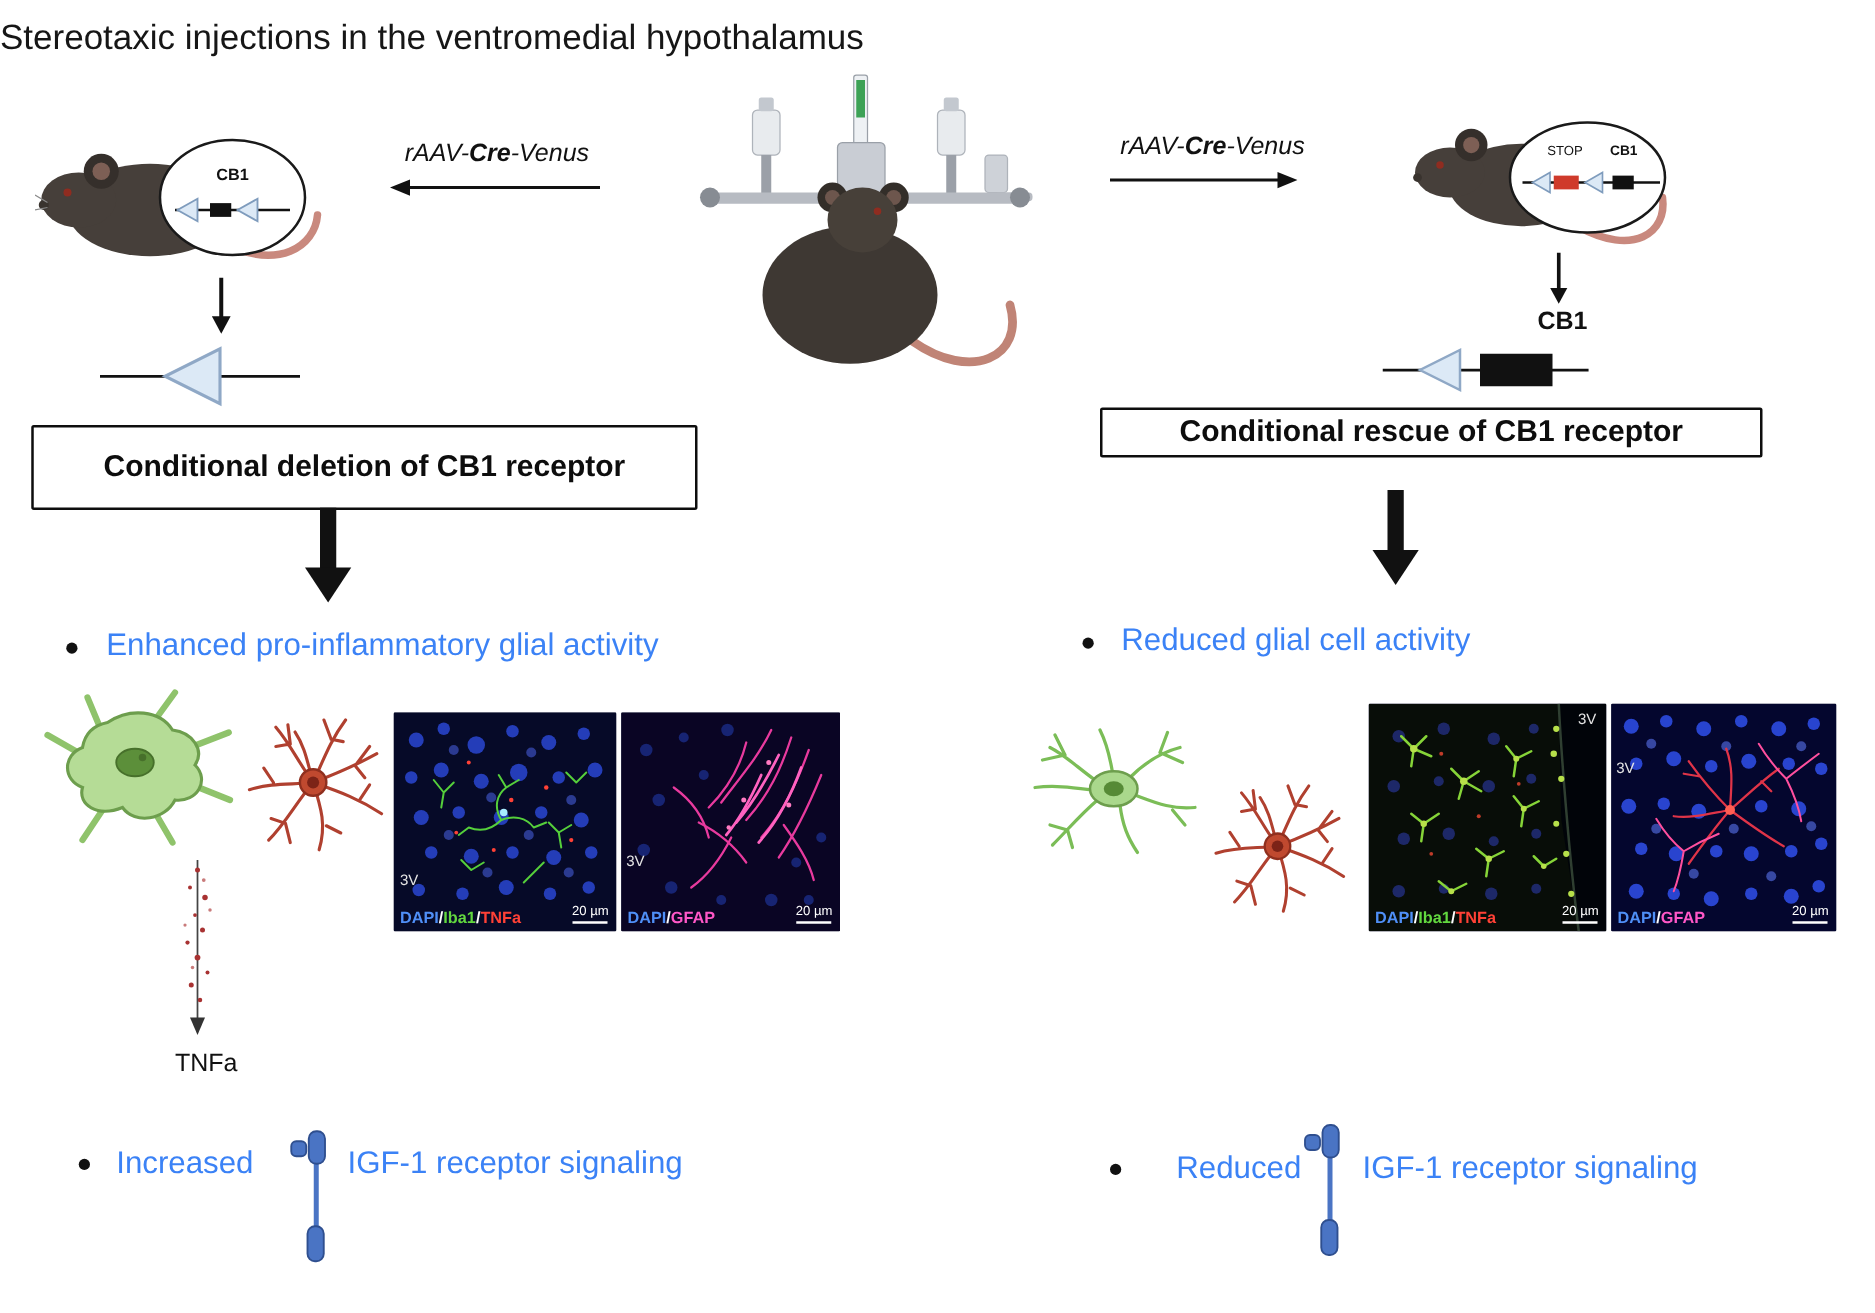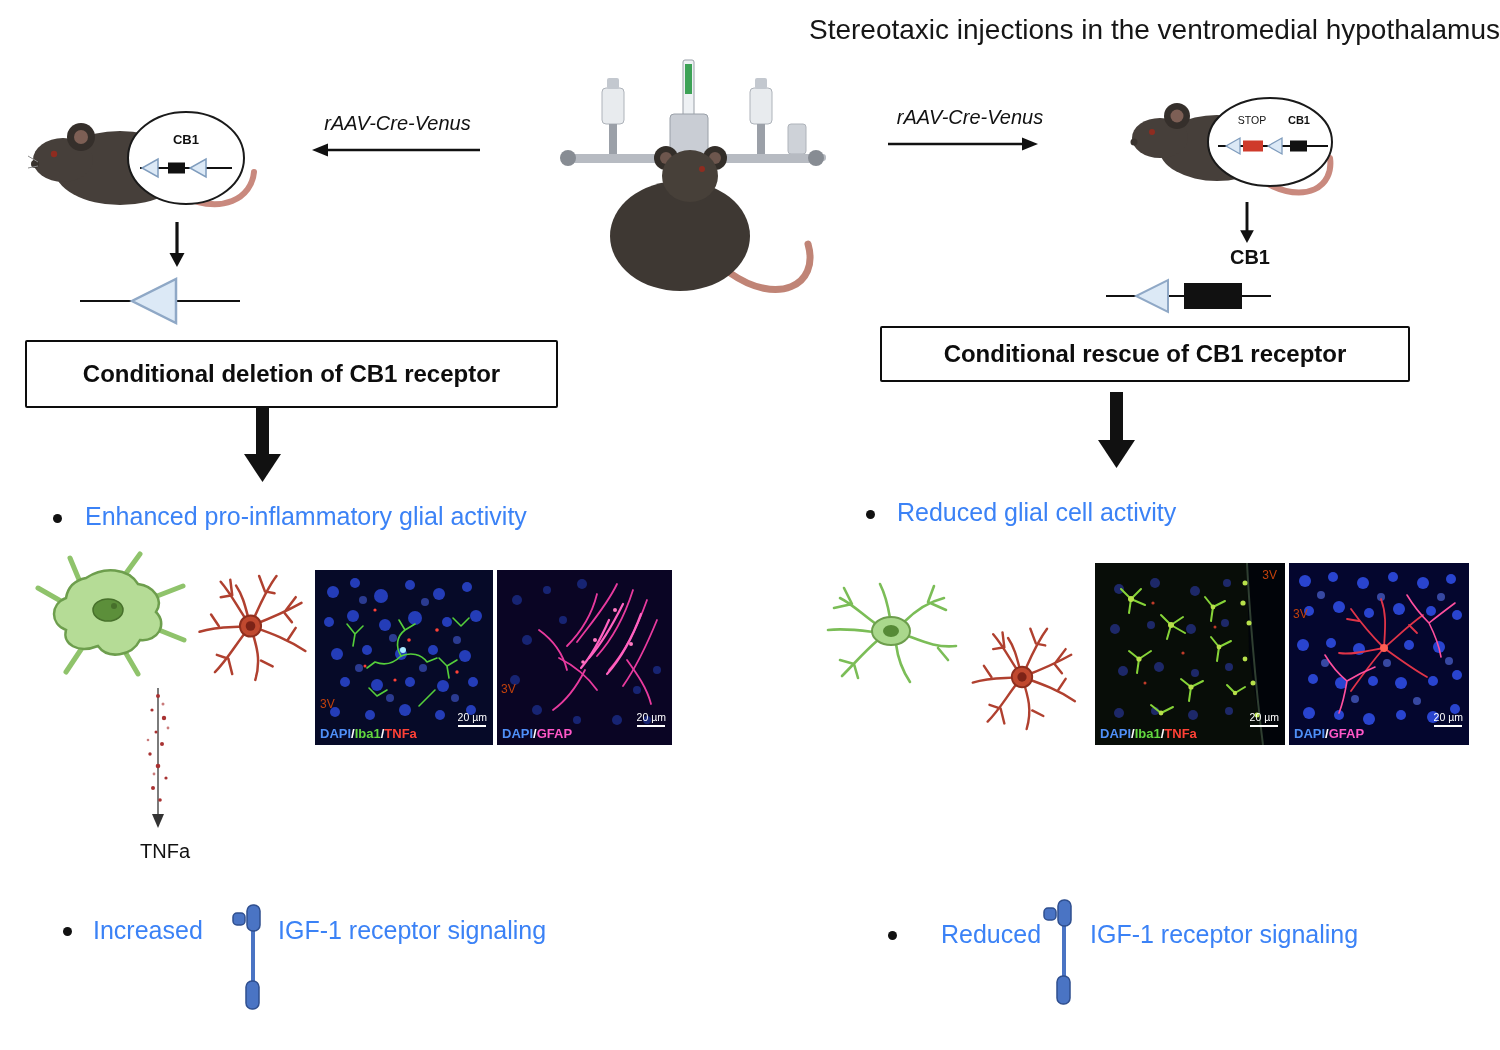--- a/index.html
+++ b/index.html
@@ -1,31 +1,31 @@
 <!DOCTYPE html>
 <html style="--dapi: #4f8ff7; --iba1: #62d83f; --tnfa_stain: #ff4136; --gfap: #ff57c7; --receptor: #4a74c4; --loxp_fill: #dce9f6; --stop_red: #cf3a2b;"><head>
 <meta charset="utf-8">
 <style>
 *{margin:0;padding:0;box-sizing:border-box}
 body{font-family:"Liberation Sans","DejaVu Sans",sans-serif;background:#e9e9e9}
 .canvas{position:relative;width:1500px;height:1050px;background:#ffffff;overflow:hidden}
 .abs{position:absolute}
-.title{position:absolute;top:14px;left:0;right:0;text-align:right;font-size:28px;color:#161616}
+.title{position:absolute;top:14px;left:0;right:0;text-align:left;font-size:28px;color:#161616}
 .vlabel{position:absolute;font-size:20px;color:#111;text-align:center;font-style:italic;white-space:nowrap}
-.vlabel .cre{font-weight:normal}
+.vlabel .cre{font-weight:bold}
 .boxlabel{position:absolute;border:2.5px solid #0d0d0d;background:#fff;display:flex;align-items:center;justify-content:center;font-size:24px;font-weight:bold;color:#0d0d0d;border-radius:2px}
 .bullet-dot{position:absolute;width:9px;height:9px;border-radius:50%;background:#111}
 .btext{position:absolute;font-size:25px;color:#3b82f6;white-space:nowrap}
 .gene-heading{position:absolute;font-size:20px;font-weight:bold;color:#111;text-align:center}
 .micro{position:absolute;background:#060a28;border-radius:1px}
 .micro svg{display:block}
 .stains{position:absolute;left:5px;bottom:4px;font-size:13px;font-weight:bold;white-space:nowrap}
 .sep{color:#fff}
-.region3v{position:absolute;color:#c2410c;font-size:12px}
-.scalebox{position:absolute;right:6px;bottom:18px;}
+.region3v{position:absolute;color:#e5e5e5;font-size:12px}
+.scalebox{position:absolute;right:6px;bottom:6px;}
 .scaletext{color:#fff;font-size:10.5px;display:block;margin-bottom:2px}
 .scalebar{width:28px;height:2.5px;background:#fff;margin:0 auto}
 .tnfa-label{position:absolute;font-size:20px;color:#111}
 .svgt-b{font-family:"Liberation Sans",sans-serif;font-size:13px;font-weight:bold;fill:#111}
 .svgt-s{font-family:"Liberation Sans",sans-serif;font-size:10.5px;fill:#111}
 .svgt-sb{font-family:"Liberation Sans",sans-serif;font-size:11px;font-weight:bold;fill:#111}
 .rcpt{fill:var(--receptor,#4a74c4);stroke:#2f4f8f;stroke-width:1.5}
 .st-dapi{color:var(--dapi,#4f8ff7)}
 .st-iba1{color:var(--iba1,#62d83f)}
 .st-tnfa{color:var(--tnfa_stain,#ff4136)}
@@ -354,21 +354,21 @@
   </svg>
 
   <div class="gene-heading" style="left:1205px;top:246px;width:90px">CB1</div>
 
   <svg class="abs" style="left:1106px;top:274px" width="165" height="44" viewBox="0 0 165 44">
     <line x1="0" y1="22" x2="165" y2="22" stroke="#111" stroke-width="2.2"></line>
     <polygon points="62,6 62,38 30,22" fill="var(--loxp_fill,#dce9f6)" stroke="#8fa8c6" stroke-width="2"></polygon>
     <rect x="78" y="9" width="58" height="26" fill="#111"></rect>
   </svg>
 
-  <div class="boxlabel" style="left:880px;top:326px;width:530px;height:56px">Conditional rescue of CB1 receptor</div>
+  <div class="boxlabel" style="left:880px;top:326px;width:530px;height:40px">Conditional rescue of CB1 receptor</div>
 
   <svg class="abs" style="left:1094px;top:392px" width="46" height="78" viewBox="0 0 46 78">
     <rect x="16" y="0" width="13" height="50" fill="#111"></rect>
     <polygon points="4,48 41,48 22.5,76" fill="#111"></polygon>
   </svg>
 
   <span class="bullet-dot" style="left:866px;top:510px"></span>
   <div class="btext" style="left:897px;top:498px">Reduced glial cell activity</div>
 
   <svg class="abs" style="left:816px;top:572px" width="150" height="118">

